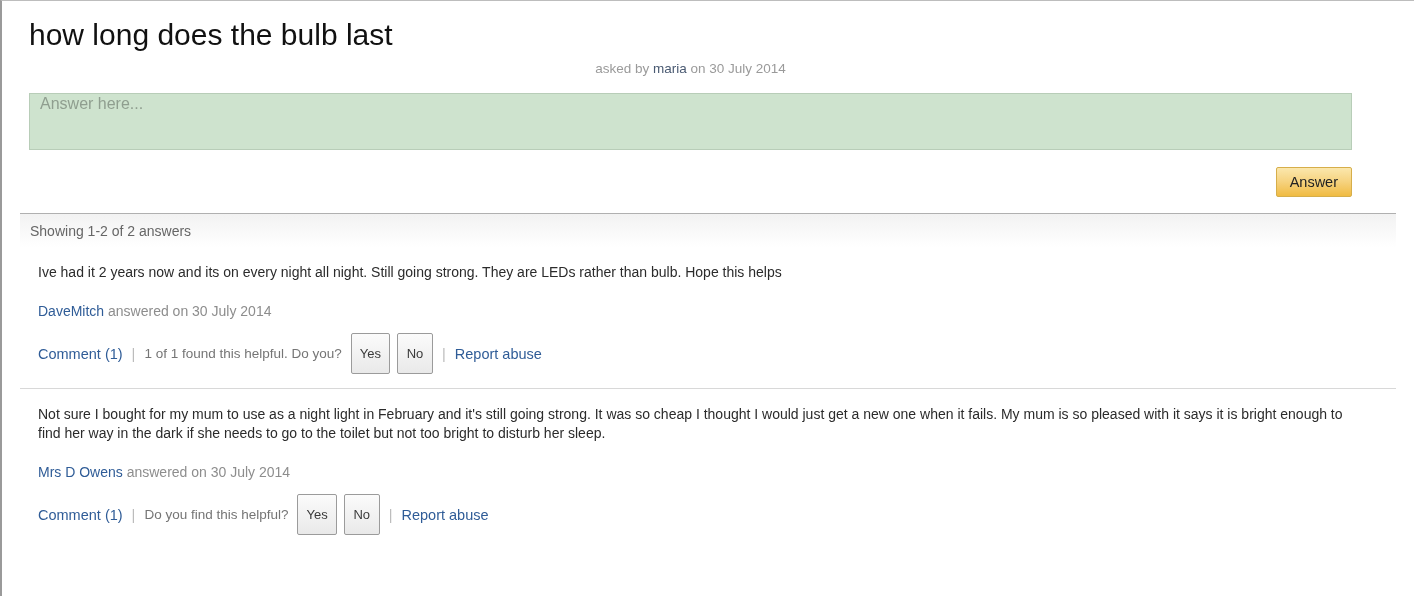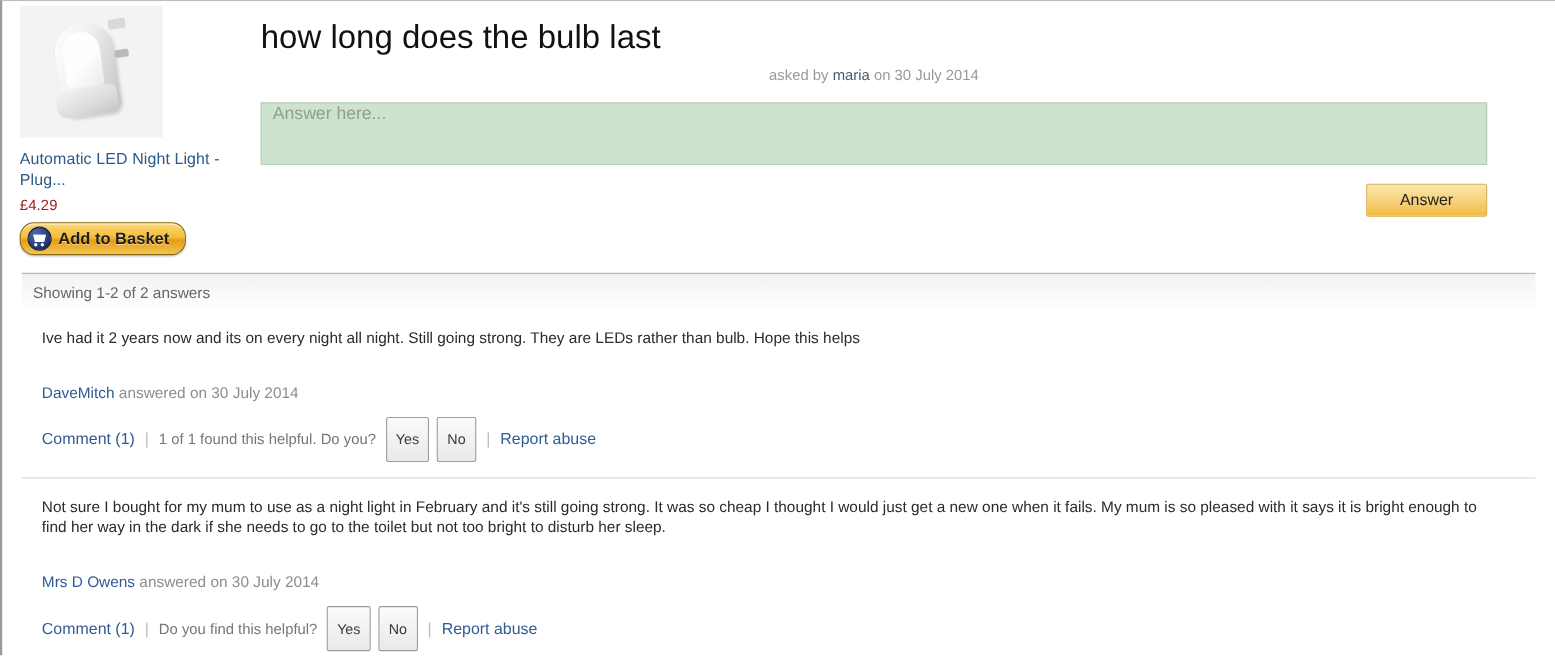--- a/index.html
+++ b/index.html
@@ -205,21 +205,21 @@
     color: #8f9e8f;
     line-height: 20px;
   }
 
   .answer-actions {
     margin-top: 17px;
     display: flex;
     justify-content: flex-end;
   }
   .answer-submit {
-    padding: 6px 30px;
+    padding: 6px 13px;
     border: 1px solid #d6ae4a;
     border-radius: 2px;
     background: linear-gradient(to bottom,#fbe3a2 0%,#f7d municipal 0%, #f5cc6e 55%, #f0bb42 100%);
     background: linear-gradient(to bottom,#fbe7ad 0%,#f6d27e 50%,#f0bb42 100%);
     font-size: 14.5px;
     color: #222222;
     cursor: pointer;
     font-family: "Liberation Sans", sans-serif;
   }
 
@@ -266,21 +266,21 @@
     border-top: 1px solid #d8d8d8;
     margin-top: 14px;
   }
   .answer-text {
     font-size: 14px;
     line-height: 19px;
     color: #2b2b2b;
     max-width: 1330px;
   }
   .answer-byline {
-    margin-top: 32px;
+    margin-top: 21px;
     font-size: 14px;
     color: #8d8d8d;
   }
   .answer-byline .author {
     color: #2f5c97;
   }
   .answer-meta {
     margin-top: 14px;
     display: flex;
     align-items: center;
@@ -312,39 +312,20 @@
   }
   .vote-btn + .vote-btn { margin-left: 7px; }
 </style>
 </head>
 <body>
 
 <div id="page">
 
   <div class="top-section">
 
-    <div class="product-col">
-
-      <div class="product-thumb">
-        <div class="nl-pin-a"></div>
-        <div class="nl-body"></div>
-        <div class="nl-lens"></div>
-        <div class="nl-base"></div>
-        <div class="nl-pin-b"></div>
-      </div>
-
-      <a href="#" class="product-title">Automatic LED Night Light - Plug...</a>
-
-      <div class="product-price">£4.29</div>
-
-      <div class="atb-button">
-        <span class="atb-cart"></span>
-        <span class="atb-label">Add to Basket</span>
-      </div>
-    </div>
 
     <div class="question-col">
 
       <h1 class="question-title">how long does the bulb last</h1>
 
       <div class="asked-line">
         <span>asked by</span>
         <span class="asker">maria</span>
         <span>on 30 July 2014</span>
       </div>

